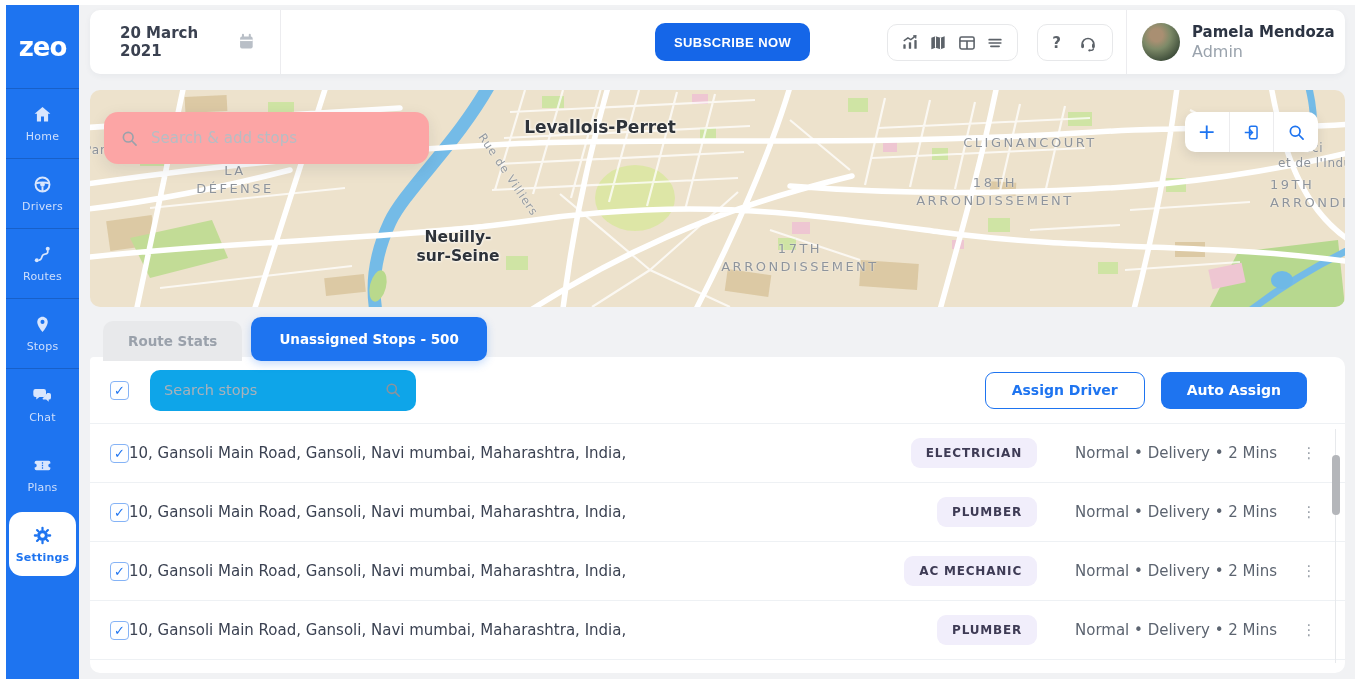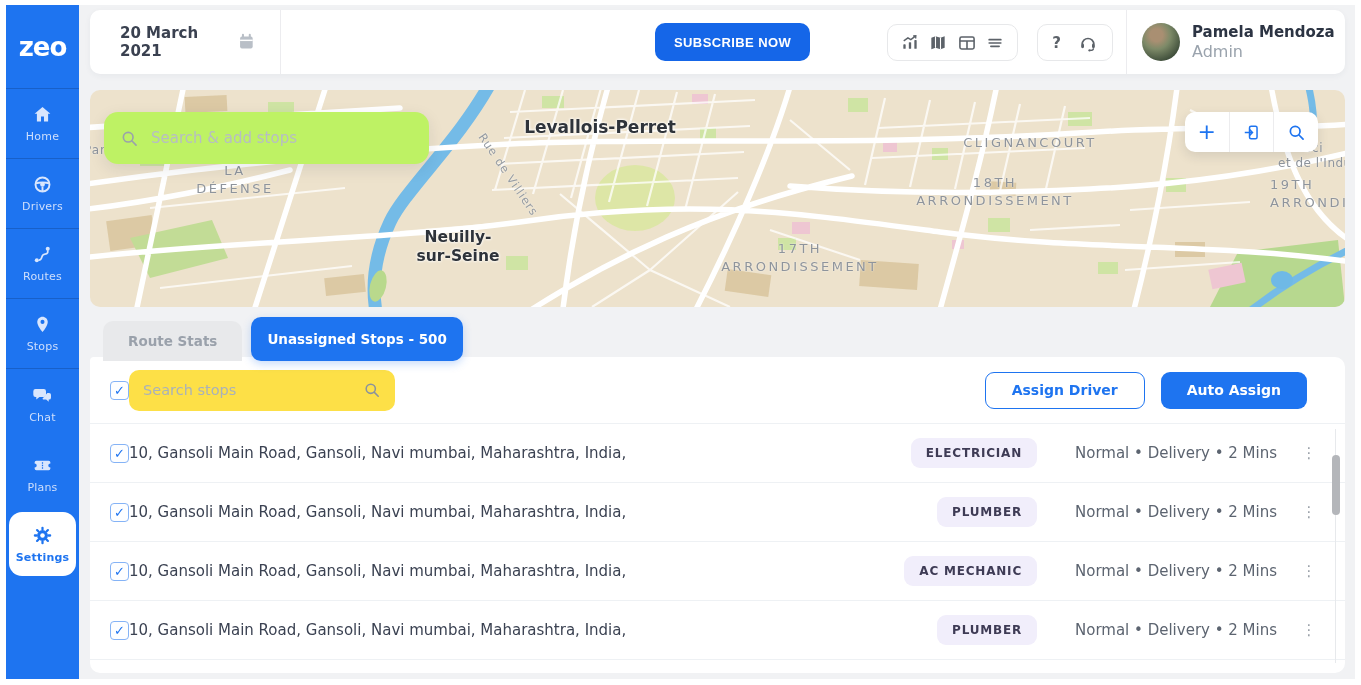--- a/index.html
+++ b/index.html
@@ -58,51 +58,51 @@
   .map-label { position:absolute; color:#8e949c; font-size:13px; letter-spacing:2.5px;
     font-weight:500; text-align:center; line-height:1.4;
     text-shadow:0 0 2px rgba(255,255,255,.8); white-space:nowrap; }
   .map-label.city { color:#2e333a; font-weight:700; font-size:17px; letter-spacing:0;
     text-shadow:0 0 3px #fff,0 0 3px #fff; }
   .map-label.city2 { color:#2e333a; font-weight:700; font-size:15.5px; letter-spacing:0;
     text-shadow:0 0 3px #fff,0 0 3px #fff; line-height:1.25; }
   .map-label.small { font-size:12px; letter-spacing:1px; }
   .map-label.street { font-size:11.5px; letter-spacing:1px; color:#959ba2;
     transform:rotate(56deg); transform-origin:left top; }
-  .map-search { position:absolute; left:14px; top:22px; width:325px; height:52px; background:#bef264;
+  .map-search { position:absolute; left:14px; top:22px; width:325px; height:52px; background:#fca5a5;
     border-radius:14px; box-shadow:0 5px 16px rgba(30,40,60,.10); display:flex; align-items:center;
     padding:0 16px; gap:12px; }
   .map-search svg { width:19px; height:19px; color:#9aa2ab; flex:0 0 auto; }
   .map-search input { border:none; outline:none; flex:1; font-size:15px; color:#3a4150;
     background:transparent; font-family:inherit; }
   .map-search input::placeholder { color:#b6bdc4; }
   .map-controls { position:absolute; left:1095px; top:22px; width:133px; height:40px; background:#fff;
     border-radius:10px; box-shadow:0 4px 12px rgba(30,40,60,.12); display:flex; }
   .map-controls .mc-btn { flex:1; display:flex; align-items:center; justify-content:center;
     color:#1e74f0; cursor:pointer; }
   .map-controls .mc-btn + .mc-btn { border-left:1px solid #ececee; }
   .map-controls .plus { font-size:22px; font-weight:400; line-height:1; }
   .map-controls svg { width:19px; height:19px; }
 
   
   .tabs { position:absolute; left:13px; top:312px; display:flex; align-items:flex-end; z-index:3; }
   .tab { font-size:13.5px; font-weight:600; display:flex; align-items:center; cursor:pointer; }
   .tab.gray { height:40px; padding:0 25px; background:#e8e9eb; color:#9aa1ab; border-radius:10px 10px 0 0; }
-  .tab.blue { height:44px; margin-left:9px; padding:0 16px; background:#1e74f0; color:#fff;
+  .tab.blue { height:44px; margin-left:9px; padding:0 28px; background:#1e74f0; color:#fff;
     border-radius:10px; box-shadow:0 3px 8px rgba(30,116,240,.25); }
 
   
   .panel { position:absolute; left:0; top:352px; width:1255px; height:316px; background:#fff;
     border-radius:4px 10px 10px 10px; z-index:2; overflow:hidden; }
   .checkbox { width:19px; height:19px; border:1.6px solid #85b3f6; border-radius:4px; background:#fdfeff;
     display:flex; align-items:center; justify-content:center; cursor:pointer; flex:0 0 19px; }
   .checkbox::after { content:"✓"; color:#1e74f0; font-size:13px; font-weight:700; line-height:1; }
   .toolbar { display:flex; align-items:center; height:67px; padding:0 24px 0 20px;
     border-bottom:1px solid #eef1f4; }
-  .search-stops { width:266px; height:41px; background:#fde047; border-radius:10px;
+  .search-stops { margin-left:21px; width:266px; height:41px; background:#0ea5e9; border-radius:10px;
     display:flex; align-items:center; padding:0 14px; gap:10px; }
   .search-stops input { border:none; outline:none; background:transparent; flex:1;
     font-size:14.5px; color:#3a4150; font-family:inherit; }
   .search-stops input::placeholder { color:#a9b1ba; }
   .search-stops svg { width:18px; height:18px; color:#8b939c; }
   .btn-outline { margin-left:auto; height:37px; padding:0 26px; background:#fff; color:#1e74f0;
     border:1.5px solid #1e74f0; border-radius:9px; font-size:14px; font-weight:700;
     font-family:inherit; cursor:pointer; }
   .btn-fill { margin-left:16px; margin-right:14px; height:37px; padding:0 26px; background:#1e74f0;
     color:#fff; border:none; border-radius:9px; font-size:14px; font-weight:700;

